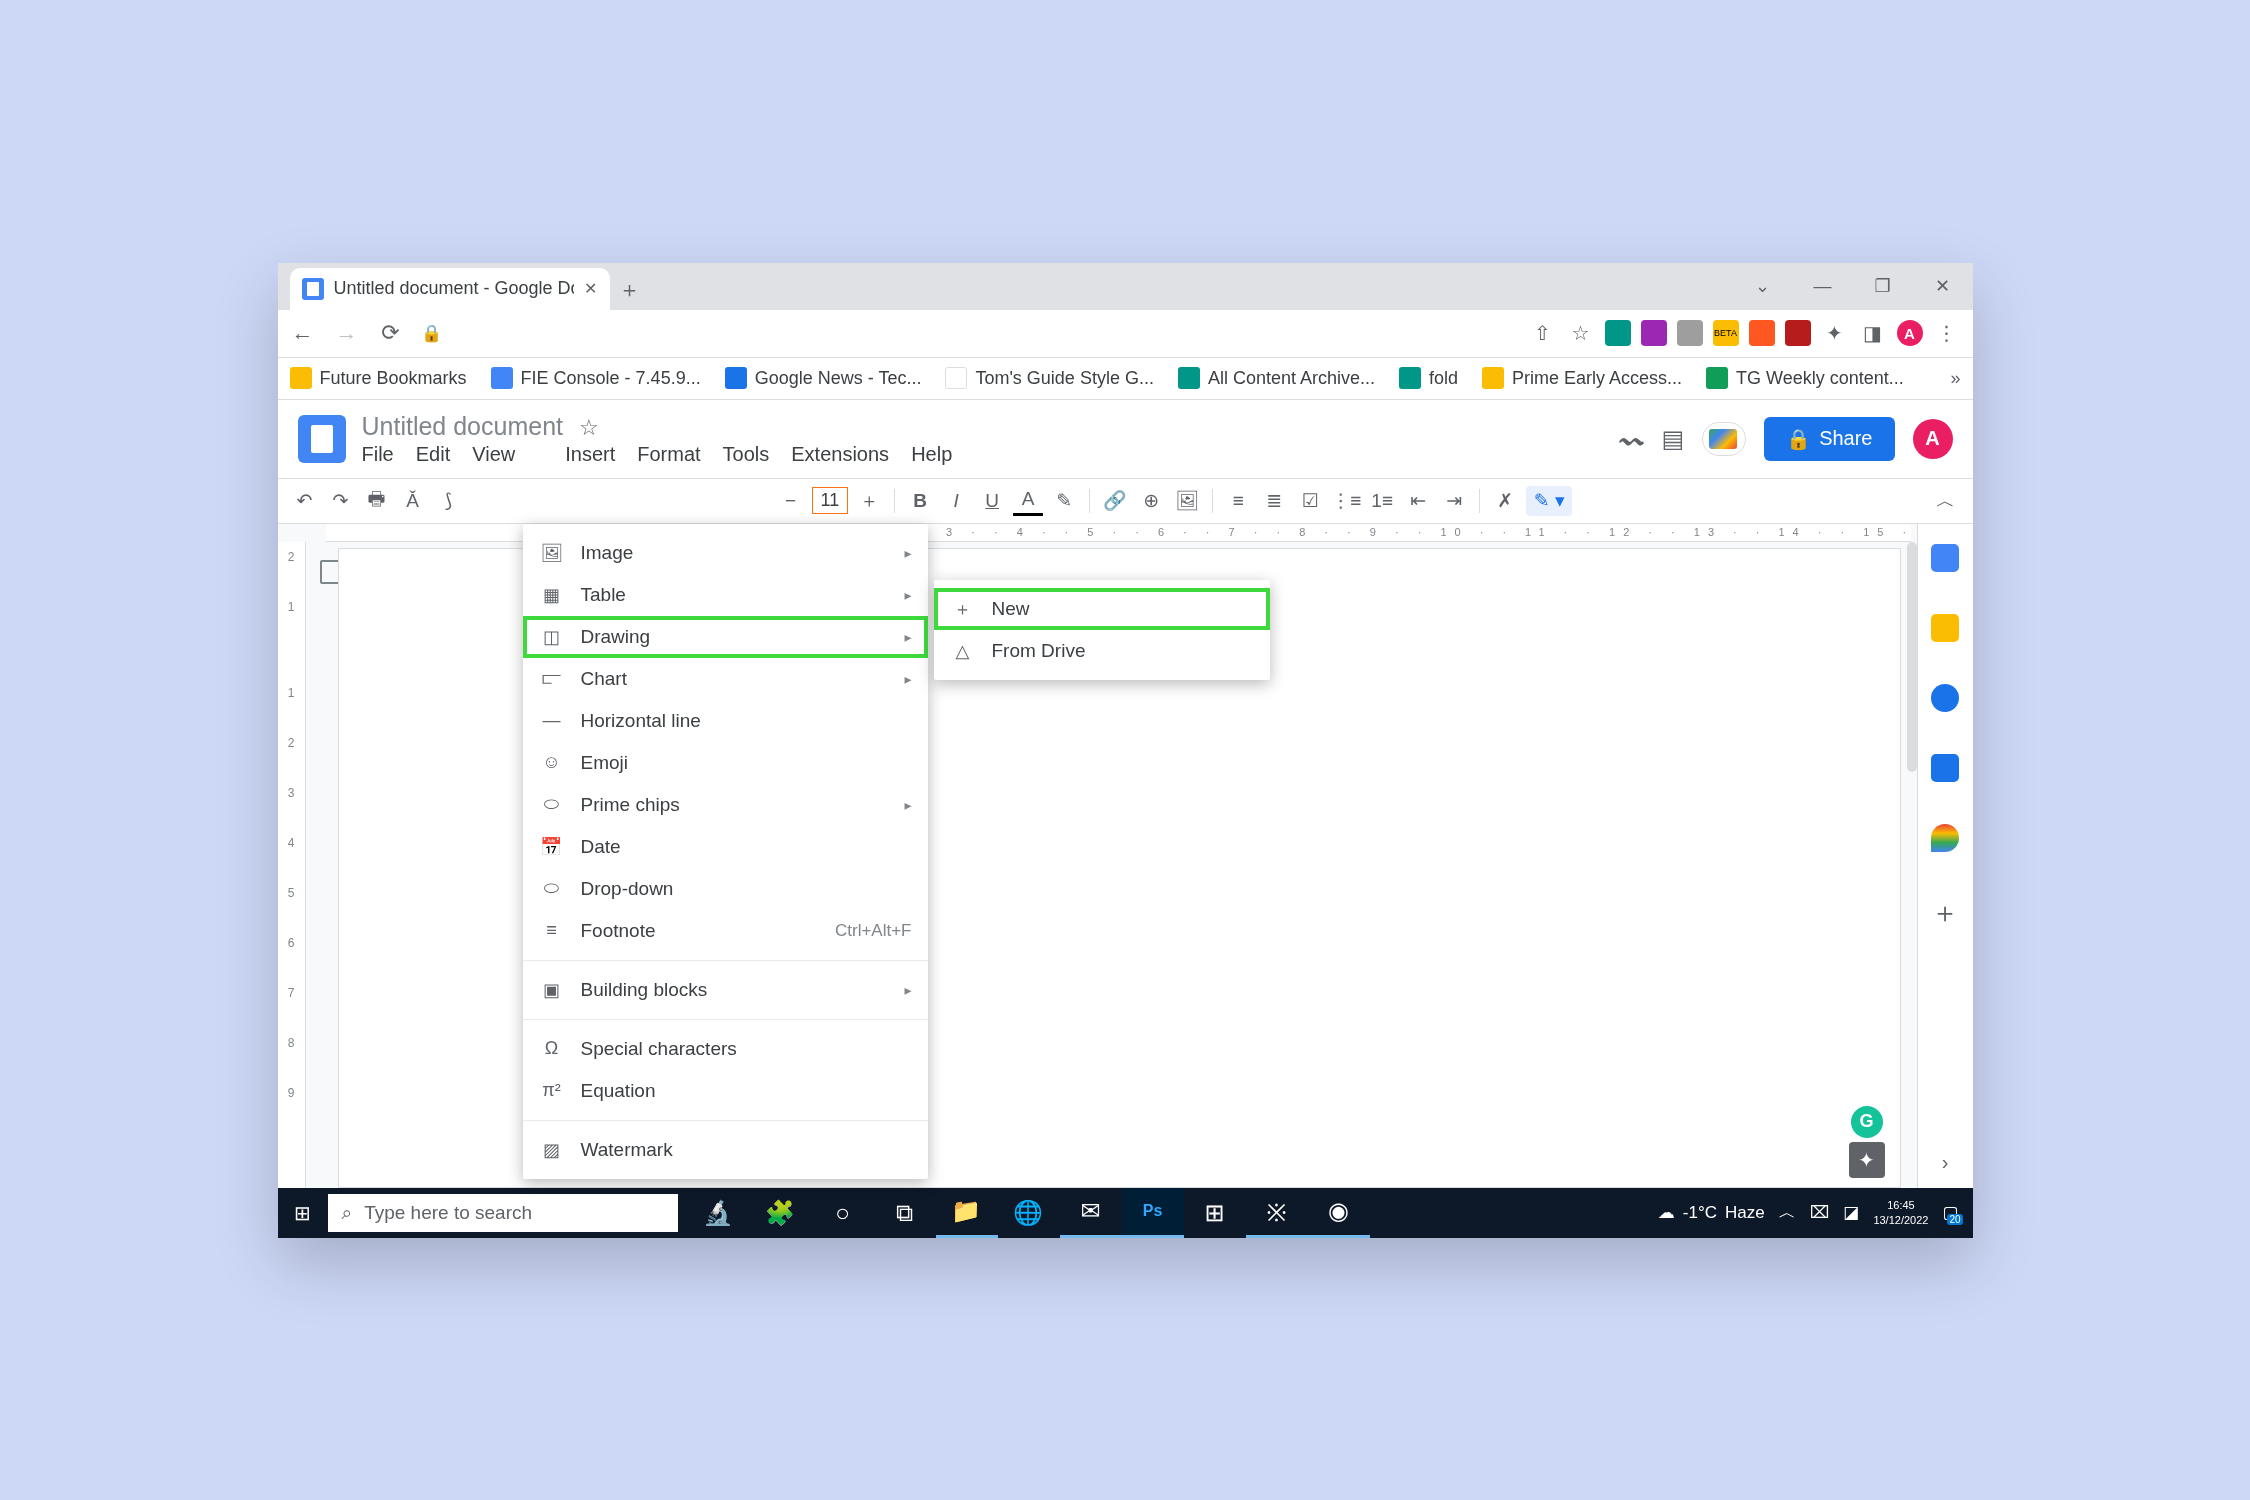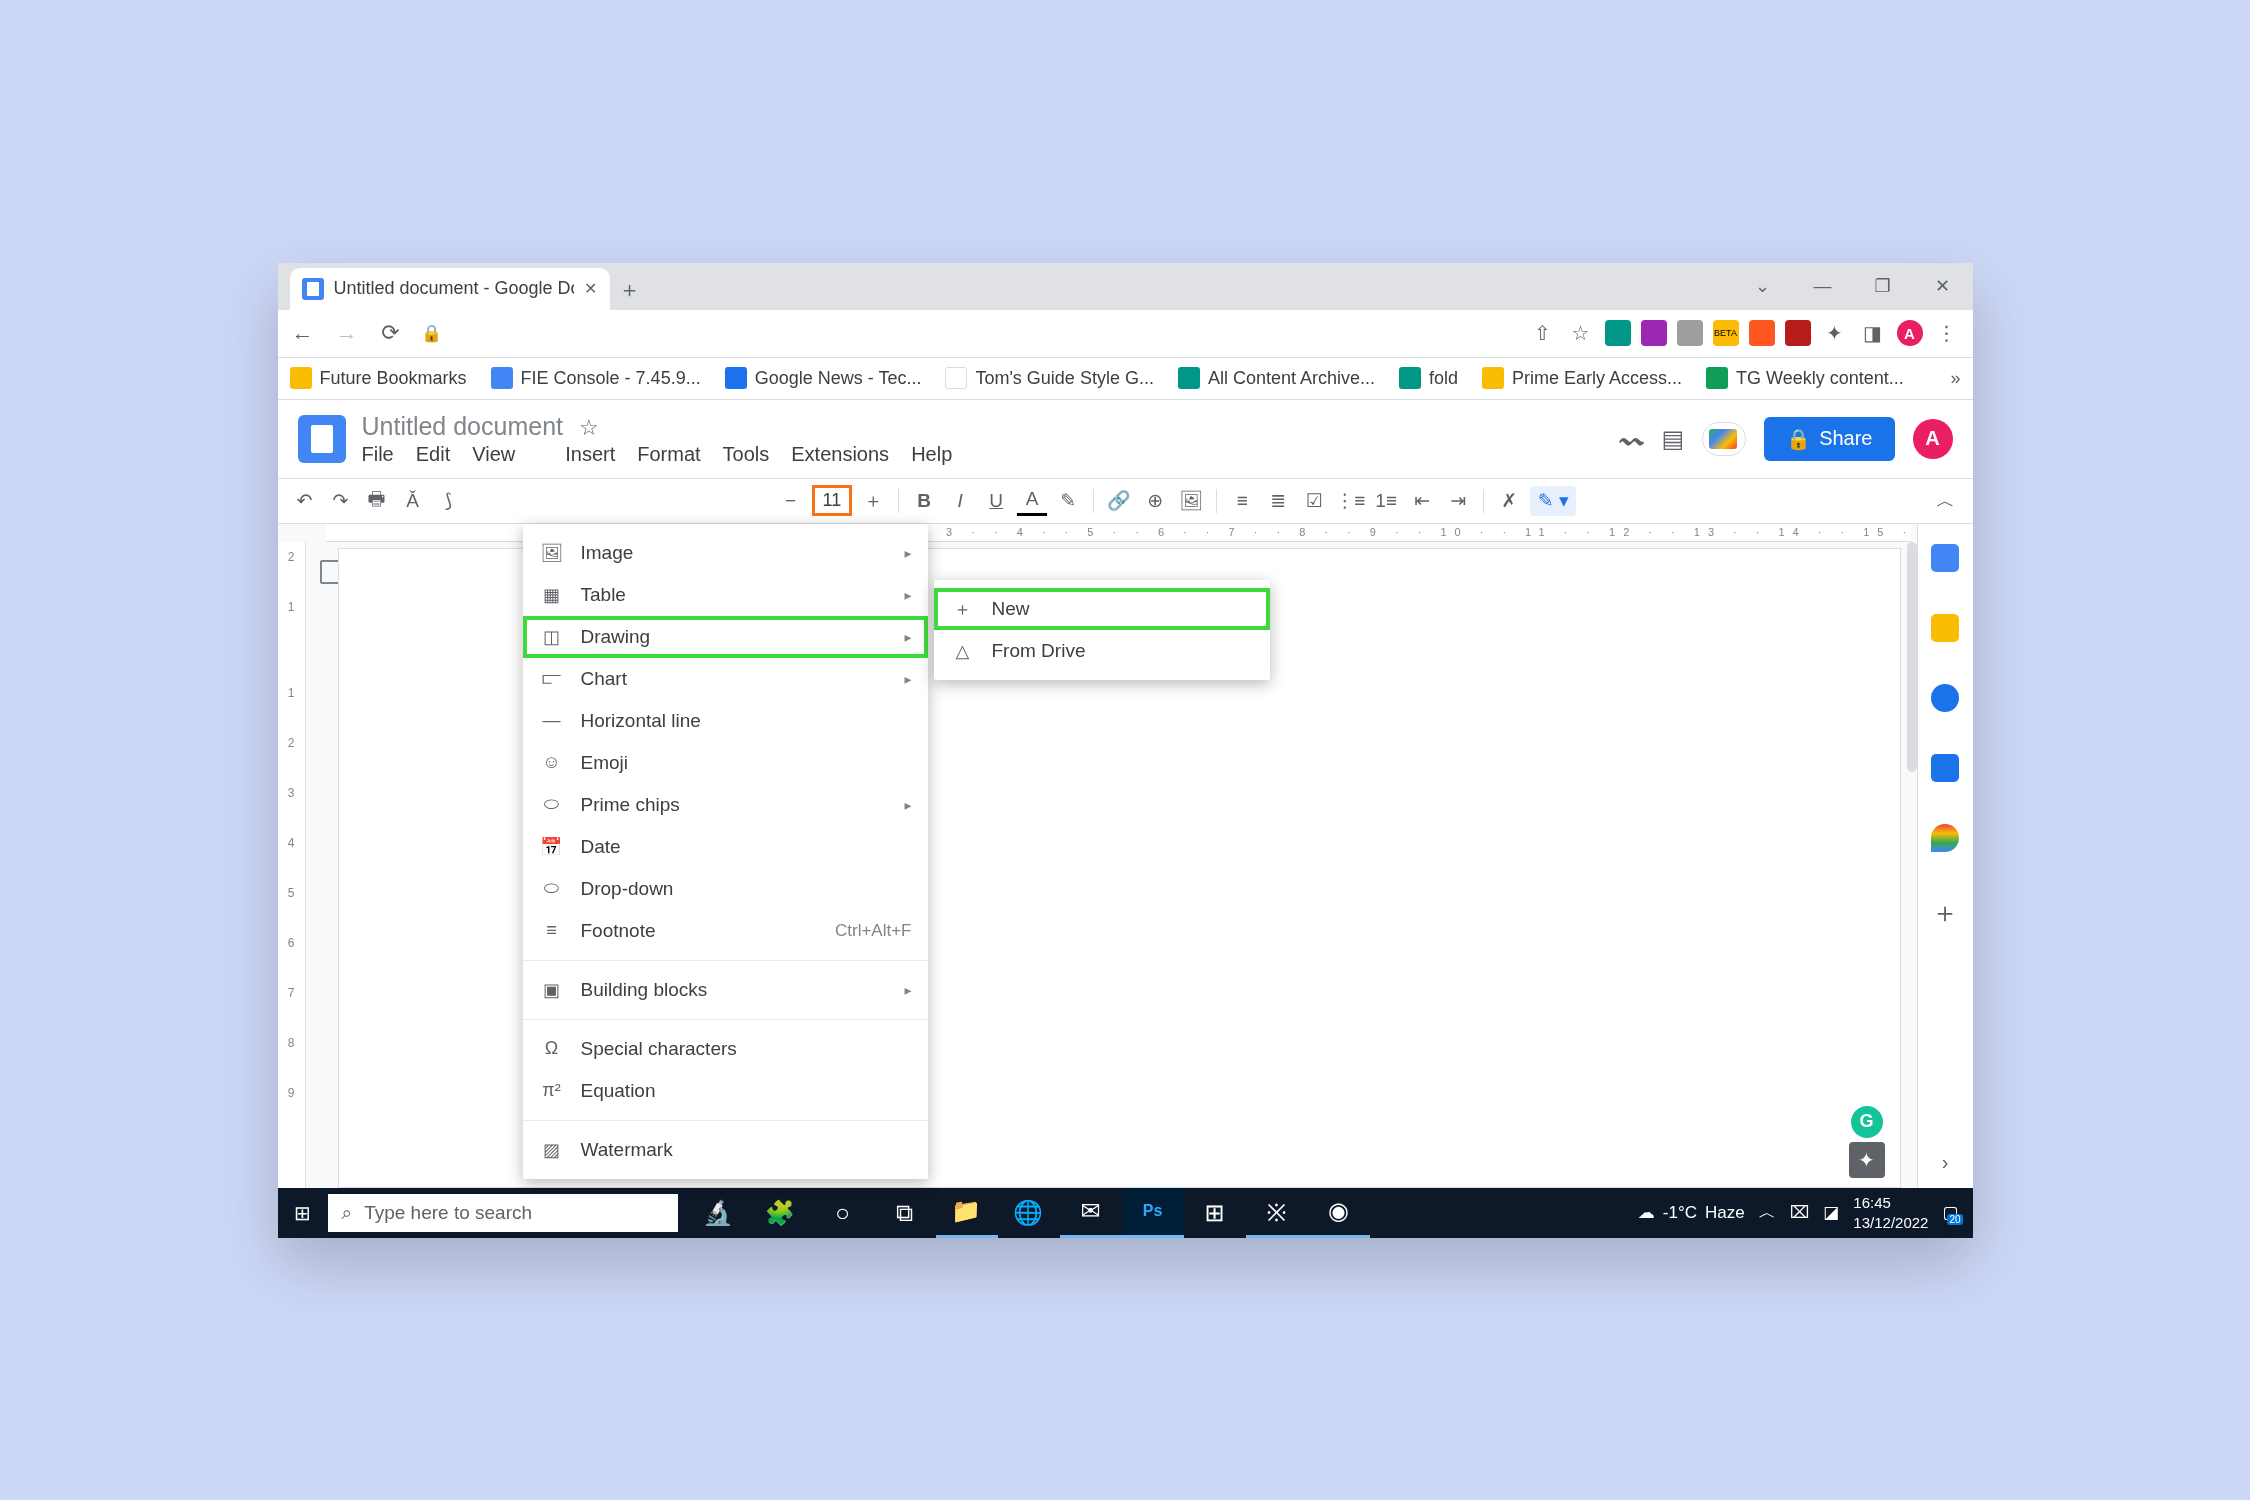--- a/index.html
+++ b/index.html
@@ -89,21 +89,21 @@
 
 
 .taskbar { position: absolute; bottom: 0; left: 0; right: 0; height: 50px; background: #0d1828; display: flex; align-items: center; color: #fff; font-size: 18px; }
 .taskbar .start { width: 50px; height: 50px; display: flex; align-items: center; justify-content: center; font-size: 20px; }
 .taskbar .search { width: 350px; height: 38px; background: #fff; color: #5f6368; display: flex; align-items: center; padding: 0 14px; gap: 12px; font-size: 19px; }
 .taskbar .apps { display: flex; margin-left: 10px; }
 .taskbar .app { width: 62px; height: 50px; display: flex; align-items: center; justify-content: center; font-size: 24px; }
 .taskbar .app.active { border-bottom: 3px solid #76b9ed; }
 .taskbar .tray { margin-left: auto; display: flex; align-items: center; gap: 14px; padding-right: 14px; font-size: 17px; }
 .taskbar .weather { display: flex; align-items: center; gap: 8px; }
-.taskbar .datetime { text-align: left; font-size: 15px; line-height: 1.3; }
+.taskbar .datetime { text-align: center; font-size: 11px; line-height: 1.3; }
 </style>
 </head>
 <body>
 
 <div class="window">
 
   <div class="tabstrip">
     <div class="tab">
       <div class="favicon"></div>
       <span class="title">Untitled document - Google Doc</span>
@@ -208,21 +208,21 @@
   </div>
 
   <div class="toolbar">
     <div class="t">↶</div>
     <div class="t">↷</div>
     <div class="t">🖶</div>
     <div class="t">Ǎ</div>
     <div class="t">⟆</div>
     <div style="flex:0 0 300px"></div>
     <div class="t">−</div>
-    <div class="zoom" style="border:3px solid #f97316;padding:2px 8px">11</div>
+    <div class="zoom" style="border:1px solid #f97316;padding:2px 8px">11</div>
     <div class="t">＋</div>
     <div class="tsep"></div>
     <div class="t" style="font-weight:bold">B</div>
     <div class="t" style="font-style:italic">I</div>
     <div class="t" style="text-decoration:underline">U</div>
     <div class="t" style="border-bottom:3px solid #000">A</div>
     <div class="t">✎</div>
     <div class="tsep"></div>
     <div class="t">🔗</div>
     <div class="t">⊕</div>

